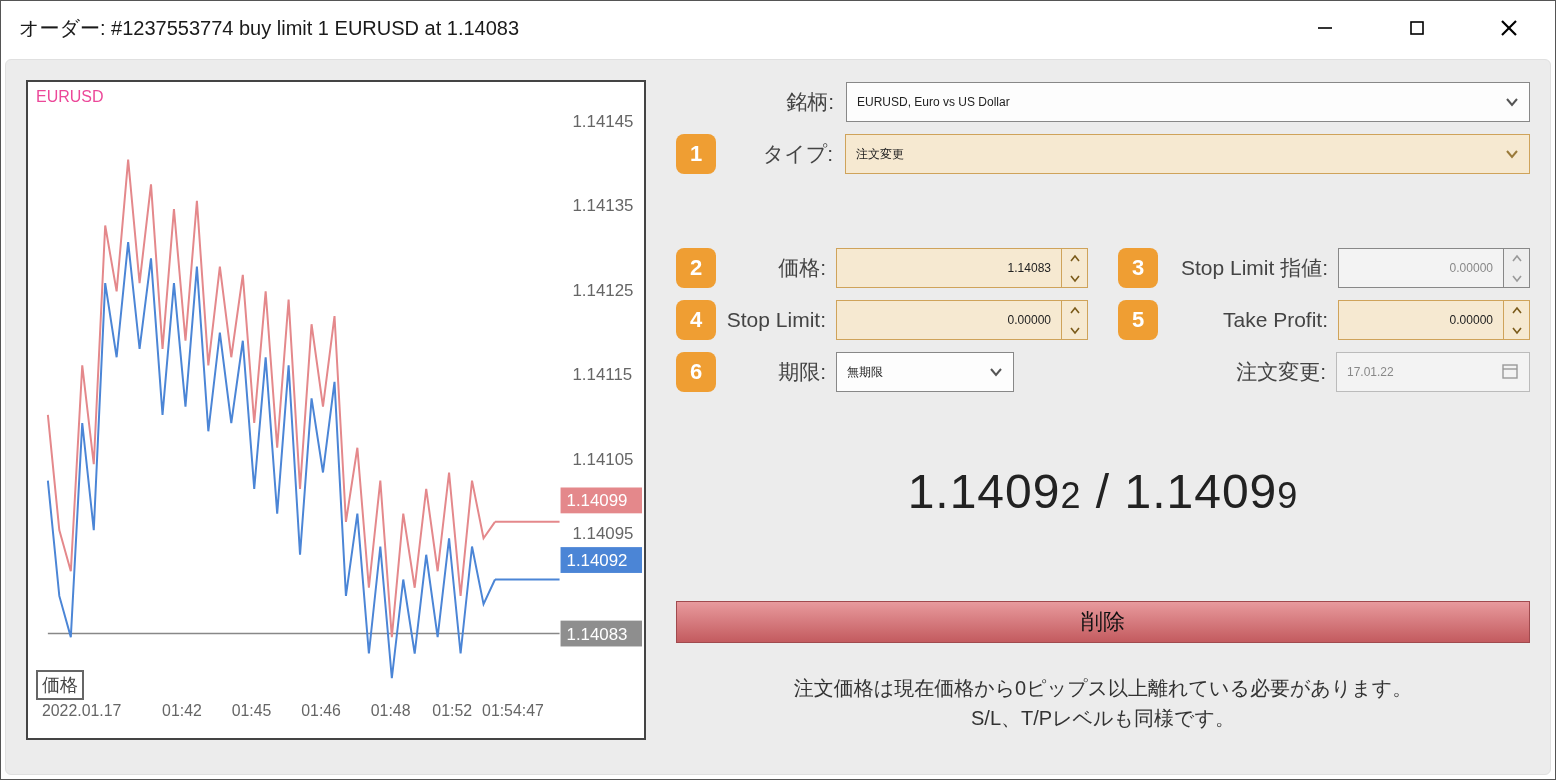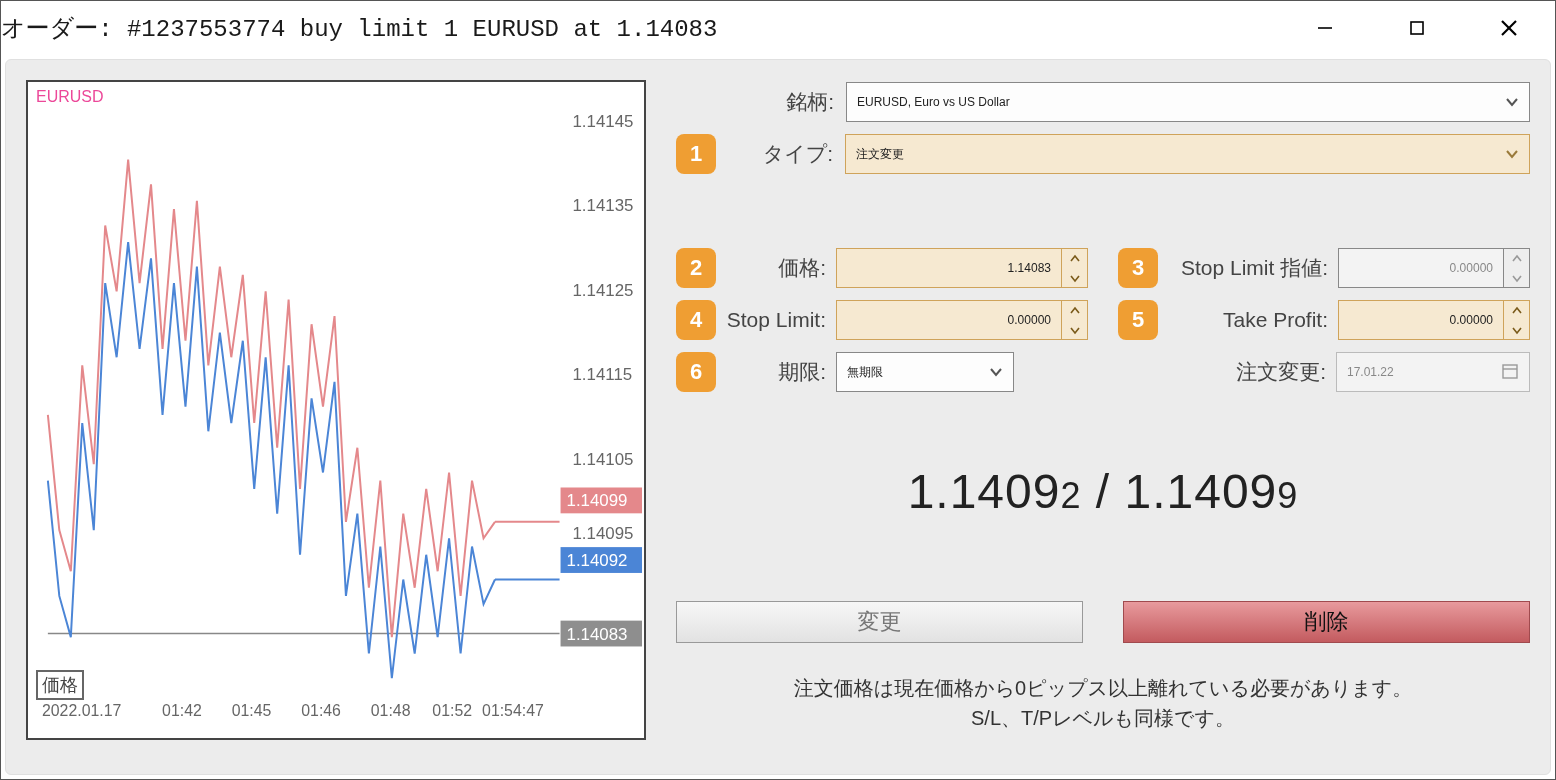--- a/index.html
+++ b/index.html
@@ -16,23 +16,23 @@
     border: 1px solid #555;
     background: #fff;
     display: flex;
     flex-direction: column;
   }
   .titlebar {
     height: 54px;
     display: flex;
     align-items: center;
     justify-content: space-between;
-    font-size: 24px;
+    padding-left: 18px;
+    font-size: 20px;
     color: #1a1a1a;
-    font-family: Liberation Mono, monospace;
   }
   .titlebar-controls { display: flex; height: 100%; }
   .titlebar-btn {
     width: 92px;
     height: 100%;
     display: flex;
     align-items: center;
     justify-content: center;
     color: #000;
   }
@@ -378,21 +378,20 @@
                 </svg></span>
           </div>
         </div>
       </div>
 
       <div class="quote">
         <span>1.1409</span><span class="digit-small">2</span><span> / </span><span>1.1409</span><span class="digit-small">9</span>
       </div>
 
       <div class="btn-row">
-        <div class="btn">変更</div>
         <div class="btn delete">削除</div>
       </div>
 
       <div class="footnote">
         <div>注文価格は現在価格から0ピップス以上離れている必要があります。</div>
         <div>S/L、T/Pレベルも同様です。</div>
       </div>
     </div>
   </div>
 </div>

